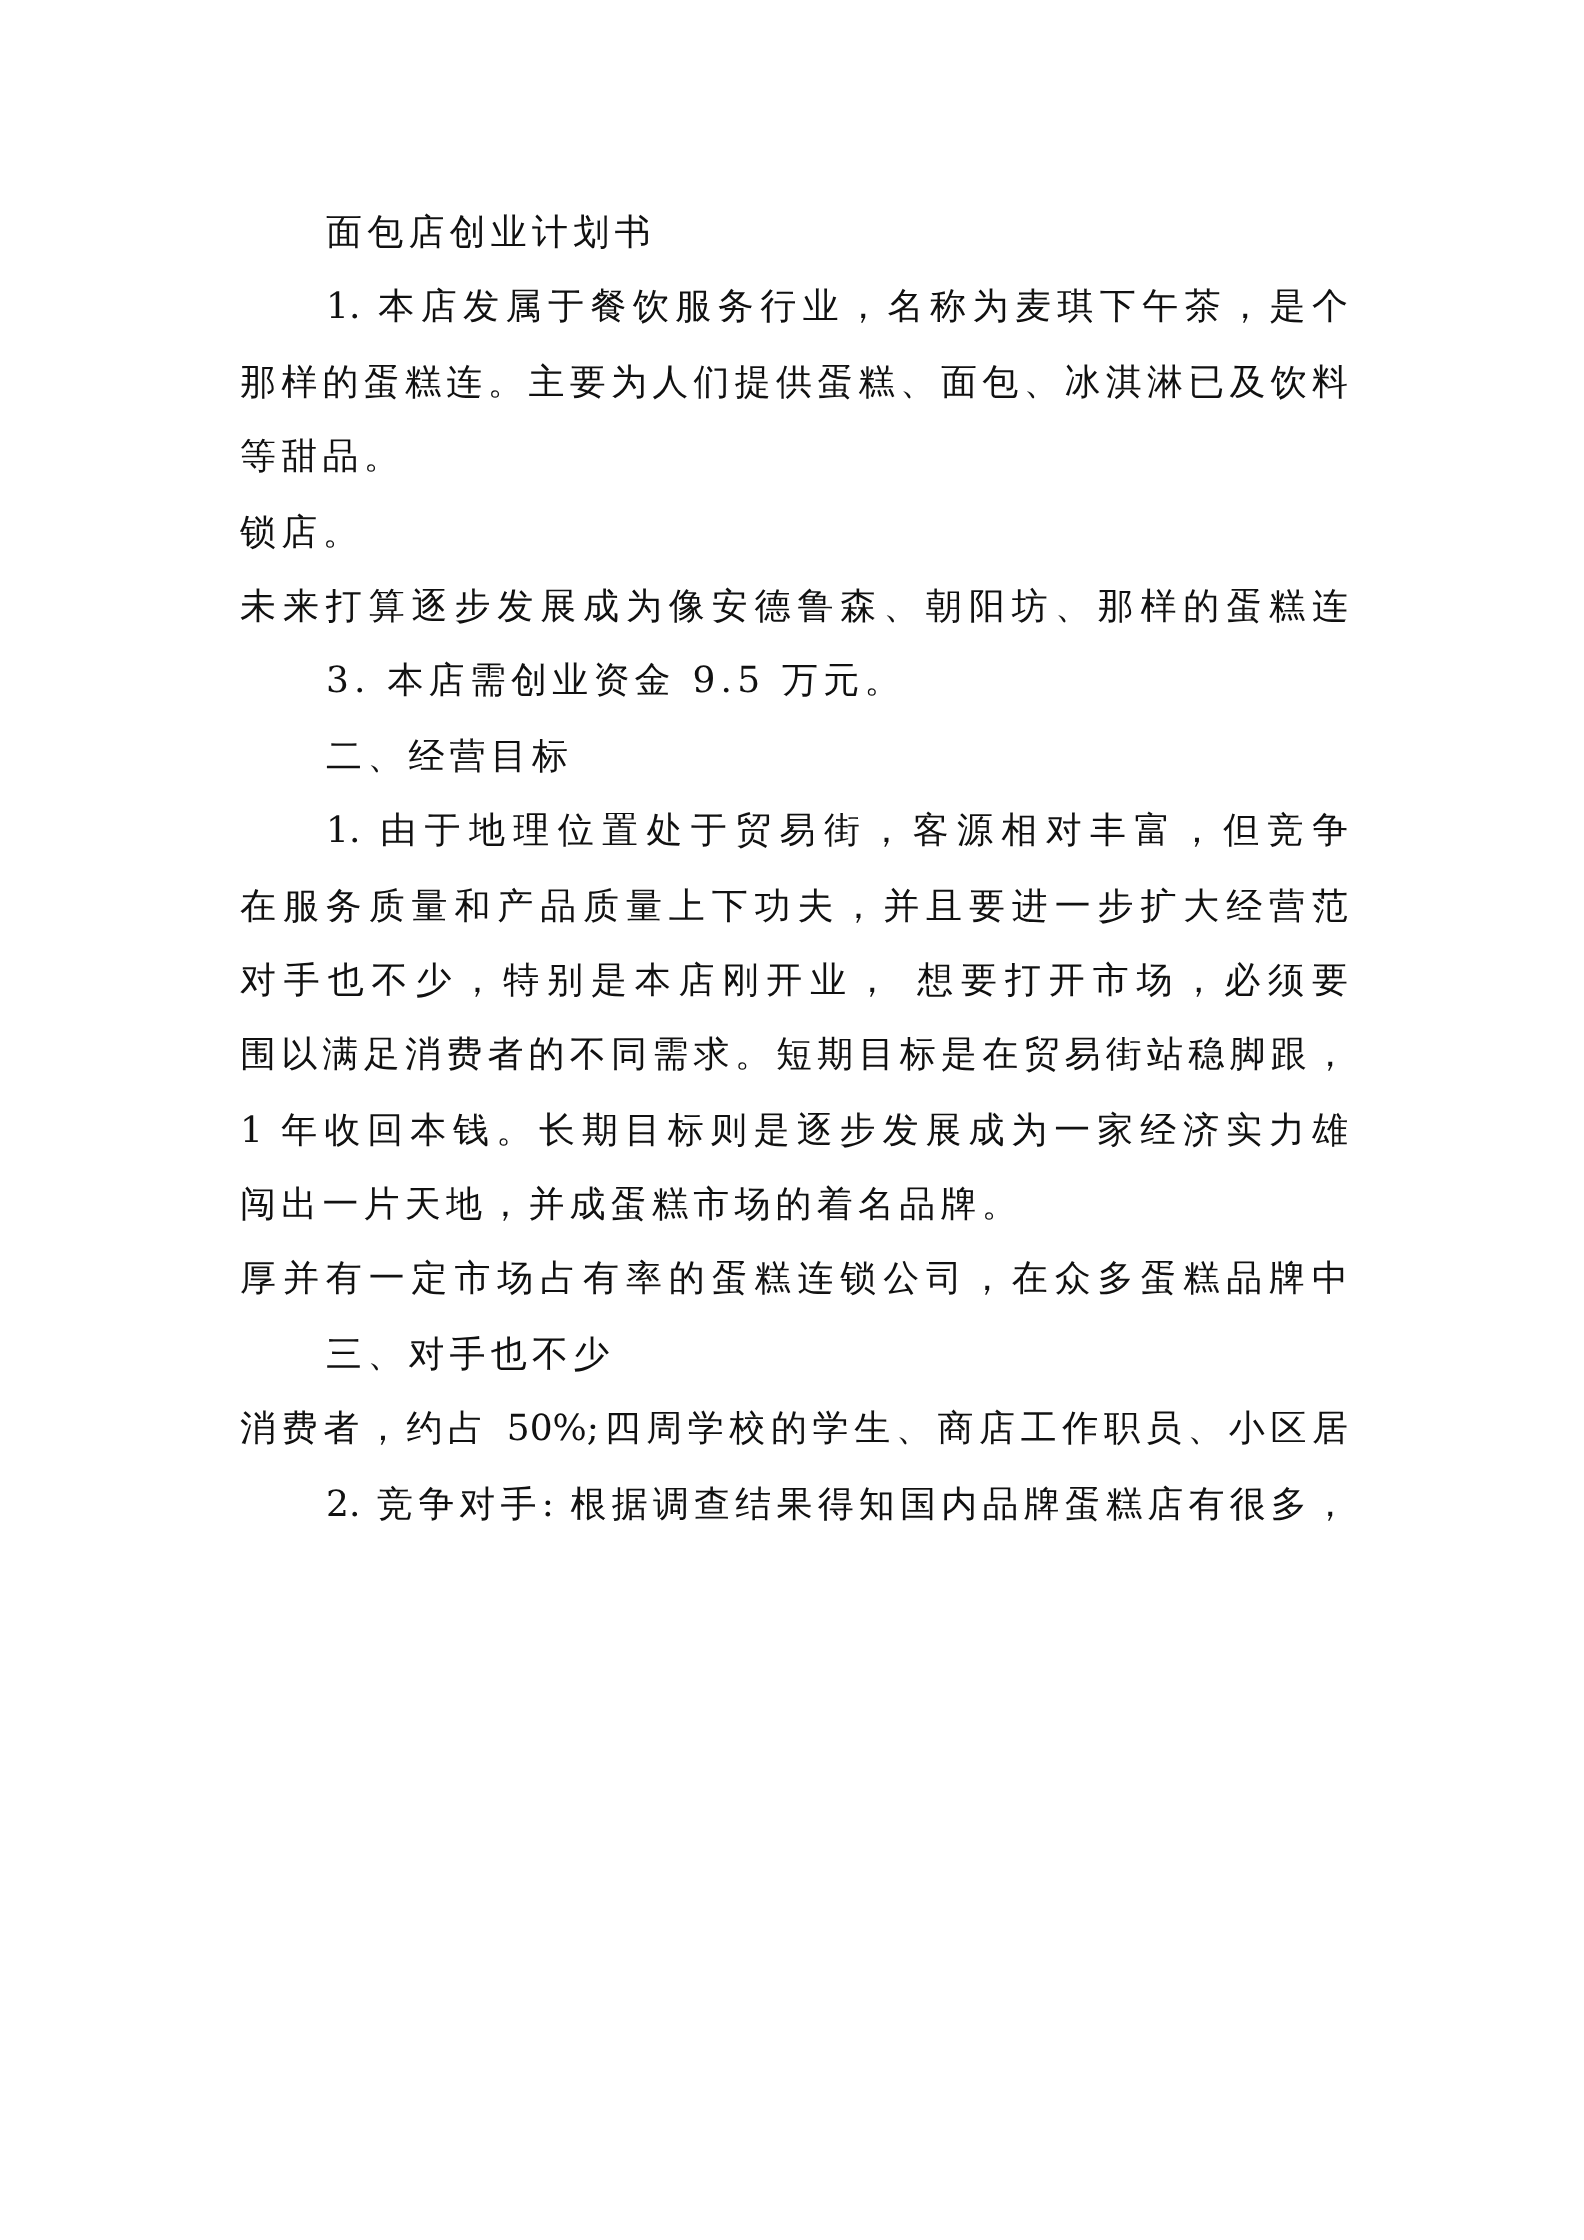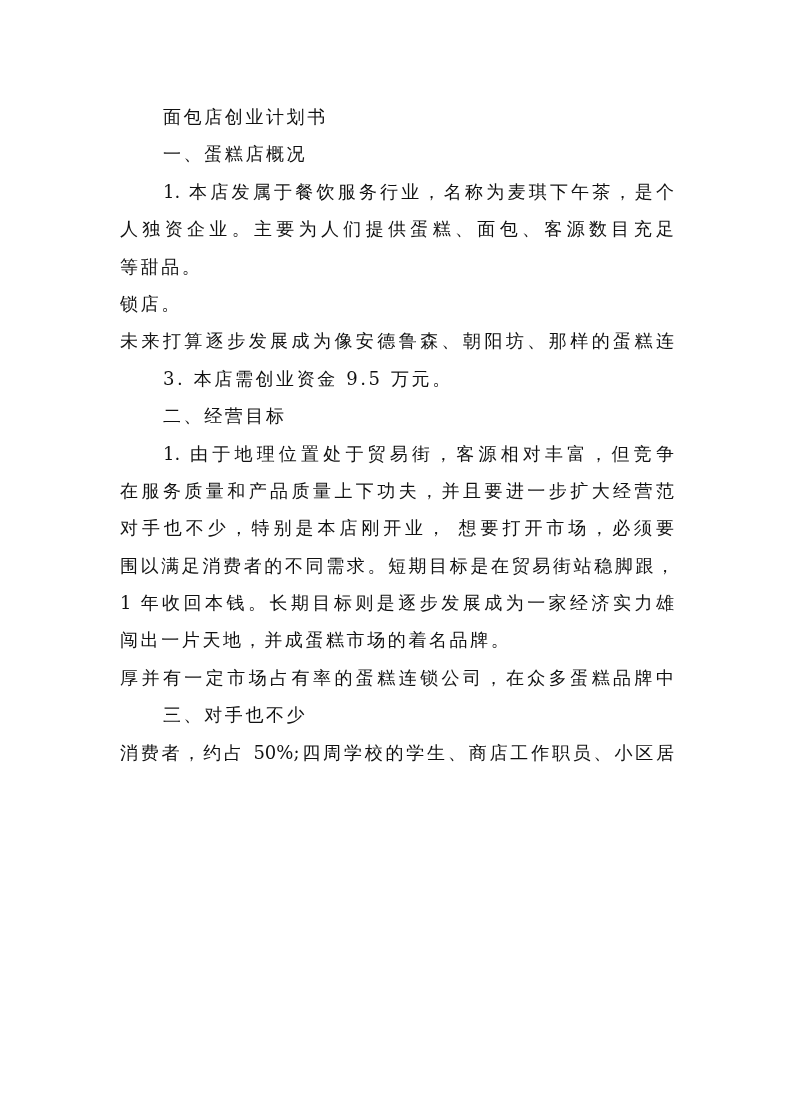--- a/index.html
+++ b/index.html
@@ -13,31 +13,31 @@
   .line { height: 37.4px; line-height: 30px; white-space: nowrap; }
   .indent { padding-left: 43px; }
   .justify { text-align: justify; text-align-last: justify; letter-spacing: 0; }
 </style>
 </head>
 <body>
 
 <div class="page">
   <div class="content" id="content">
     <div class="line indent">面包店创业计划书</div>
-    <div class="line indent">一、蛋糕店概况</div>
     <div class="line indent justify">1. 本店发属于餐饮服务行业，名称为麦琪下午茶，是个</div>
-    <div class="line justify">人独资企业。主要为人们提供蛋糕、面包、客源数目充足</div>
+    <div class="line justify">那样的蛋糕连。主要为人们提供蛋糕、面包、冰淇淋已及饮料</div>
     <div class="line">等甜品。</div>
     <div class="line">锁店。</div>
     <div class="line justify">未来打算逐步发展成为像安德鲁森、朝阳坊、那样的蛋糕连</div>
     <div class="line indent">3. 本店需创业资金 9.5 万元。</div>
     <div class="line indent">二、经营目标</div>
     <div class="line indent justify">1.  由于地理位置处于贸易街，客源相对丰富，但竞争</div>
     <div class="line justify">在服务质量和产品质量上下功夫，并且要进一步扩大经营范</div>
     <div class="line justify">对手也不少，特别是本店刚开业，  想要打开市场，必须要</div>
     <div class="line justify">围以满足消费者的不同需求。短期目标是在贸易街站稳脚跟，</div>
     <div class="line justify">1 年收回本钱。长期目标则是逐步发展成为一家经济实力雄</div>
     <div class="line">闯出一片天地，并成蛋糕市场的着名品牌。</div>
     <div class="line justify">厚并有一定市场占有率的蛋糕连锁公司，在众多蛋糕品牌中</div>
     <div class="line indent">三、对手也不少</div>
     <div class="line justify">消费者，约占 50%;四周学校的学生、商店工作职员、小区居</div>
+    <div class="line indent justify">2. 竞争对手: 根据调查结果得知国内品牌蛋糕店有很多，</div>
   </div>
 </div>
 
 </body></html>

